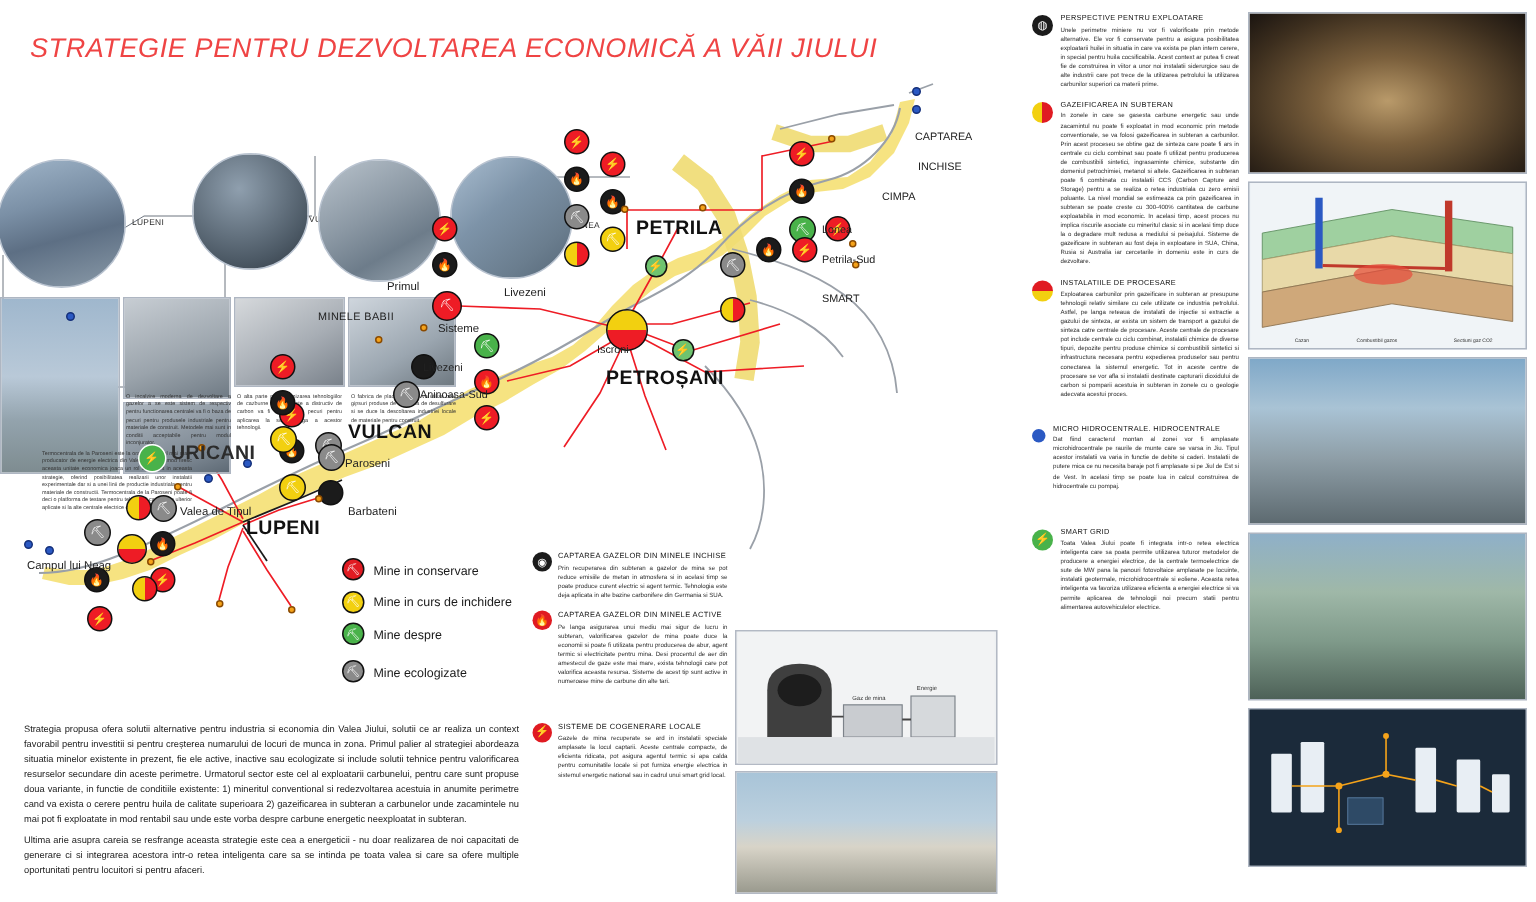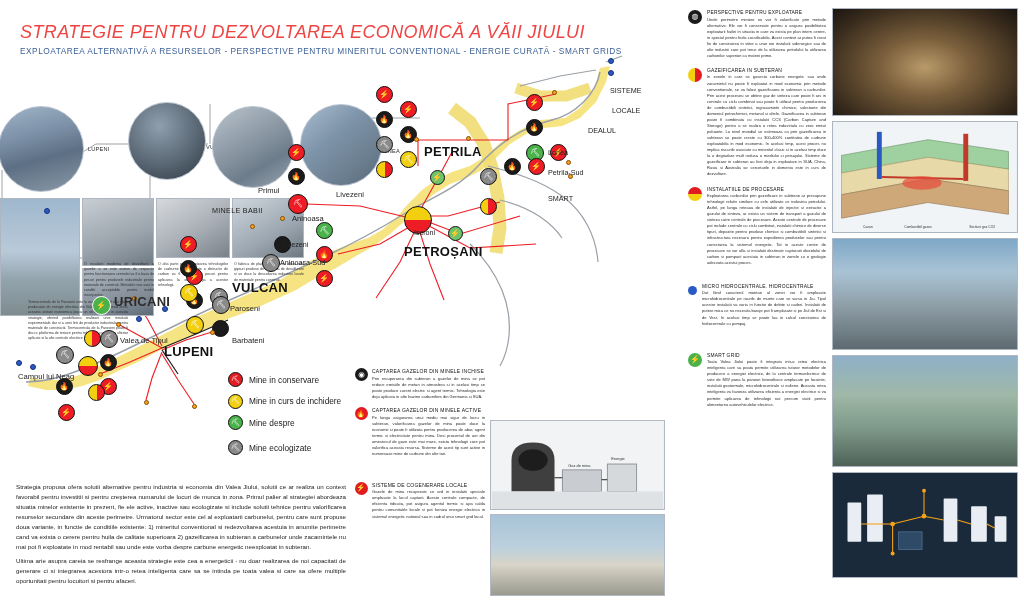--- a/index.html
+++ b/index.html
@@ -102,21 +102,20 @@
   .simg { position:relative; width:186px; overflow:hidden; border:1px solid #aeb6c2;
           margin-bottom:5px; }
 </style>
 </head>
 <body>
 
 <div class="poster">
 
   <div class="hdr">
     <h1>STRATEGIE PENTRU DEZVOLTAREA ECONOMICĂ A VĂII JIULUI</h1>
-    <h2>EXPLOATAREA ALTERNATIVĂ A RESURSELOR - PERSPECTIVE PENTRU MINERITUL CONVENTIONAL - ENERGIE CURATĂ - SMART GRIDS</h2>
   </div>
 
   <div class="map">
 
     <svg class="lines" viewBox="0 0 670 430">
 
       <path d="M600 20 L594 42 L580 60 L565 70 L540 72 L520 82 L500 95 L486 108
                L470 118 L452 124 L436 132 L422 142 L408 156 L396 170 L382 182
                L368 190 L350 196 L330 204 L312 212 L296 222 L280 232 L262 240
                L244 248 L226 256 L208 264 L190 272 L172 282 L152 292 L132 302
@@ -362,32 +361,32 @@
     <div class="bluedot" style="left:136px;top:268px;"></div>
     <div class="bluedot" style="left:16px;top:312px;"></div>
     <div class="bluedot" style="left:30px;top:316px;"></div>
 
     <div class="townlbl citylbl-big" style="left:424px;top:96px;">PETRILA</div>
     <div class="townlbl citylbl-big" style="left:404px;top:196px;">PETROȘANI</div>
     <div class="townlbl citylbl-big" style="left:232px;top:232px;">VULCAN</div>
     <div class="townlbl citylbl-big" style="left:164px;top:296px;">LUPENI</div>
     <div class="townlbl citylbl-big" style="left:114px;top:246px;color:#2c2c2c;">URICANI</div>
 
-    <div class="smalllbl" style="left:610px;top:38px;font-size:7.2px;">SISTEME</div>
-    <div class="smalllbl" style="left:612px;top:58px;font-size:7.2px;">LOCALE</div>
-    <div class="smalllbl" style="left:588px;top:78px;font-size:7.2px;">DEALUL</div>
+    <div class="smalllbl" style="left:610px;top:38px;font-size:7.2px;">CAPTAREA</div>
+    <div class="smalllbl" style="left:612px;top:58px;font-size:7.2px;">INCHISE</div>
+    <div class="smalllbl" style="left:588px;top:78px;font-size:7.2px;">CIMPA</div>
     <div class="smalllbl" style="left:548px;top:100px;font-size:7.2px;">Lonea</div>
     <div class="smalllbl" style="left:548px;top:120px;font-size:7.2px;">Petrila-Sud</div>
     <div class="smalllbl" style="left:548px;top:146px;font-size:7.2px;">SMART</div>
     <div class="smalllbl" style="left:258px;top:138px;font-size:7.6px;">Primul</div>
     <div class="smalllbl" style="left:336px;top:142px;font-size:7.6px;">Livezeni</div>
     <div class="smalllbl" style="left:282px;top:192px;font-size:7.2px;">Livezeni</div>
-    <div class="smalllbl" style="left:292px;top:166px;font-size:7.6px;">Aninoasa</div>
+    <div class="smalllbl" style="left:292px;top:166px;font-size:7.6px;">Sisteme</div>
     <div class="smalllbl" style="left:280px;top:210px;font-size:7.2px;">Aninoasa-Sud</div>
-    <div class="smalllbl" style="left:414px;top:180px;font-size:7.2px;">Iscroni</div>
+    <div class="smalllbl" style="left:398px;top:180px;font-size:7.2px;">Iscroni</div>
     <div class="smalllbl" style="left:212px;top:158px;font-size:7.2px;letter-spacing:.3px;">MINELE BABII</div>
     <div class="smalllbl" style="left:230px;top:256px;font-size:7.6px;">Paroseni</div>
     <div class="smalllbl" style="left:232px;top:288px;font-size:7.6px;">Barbateni</div>
     <div class="smalllbl" style="left:120px;top:288px;font-size:7.6px;">Valea de Tipul</div>
     <div class="smalllbl" style="left:18px;top:324px;font-size:7.6px;">Campul lui Neag</div>
   </div>
 
   <div class="legend">
     <div class="legrow">
       <div class="sw" style="background:#e01b22;">

